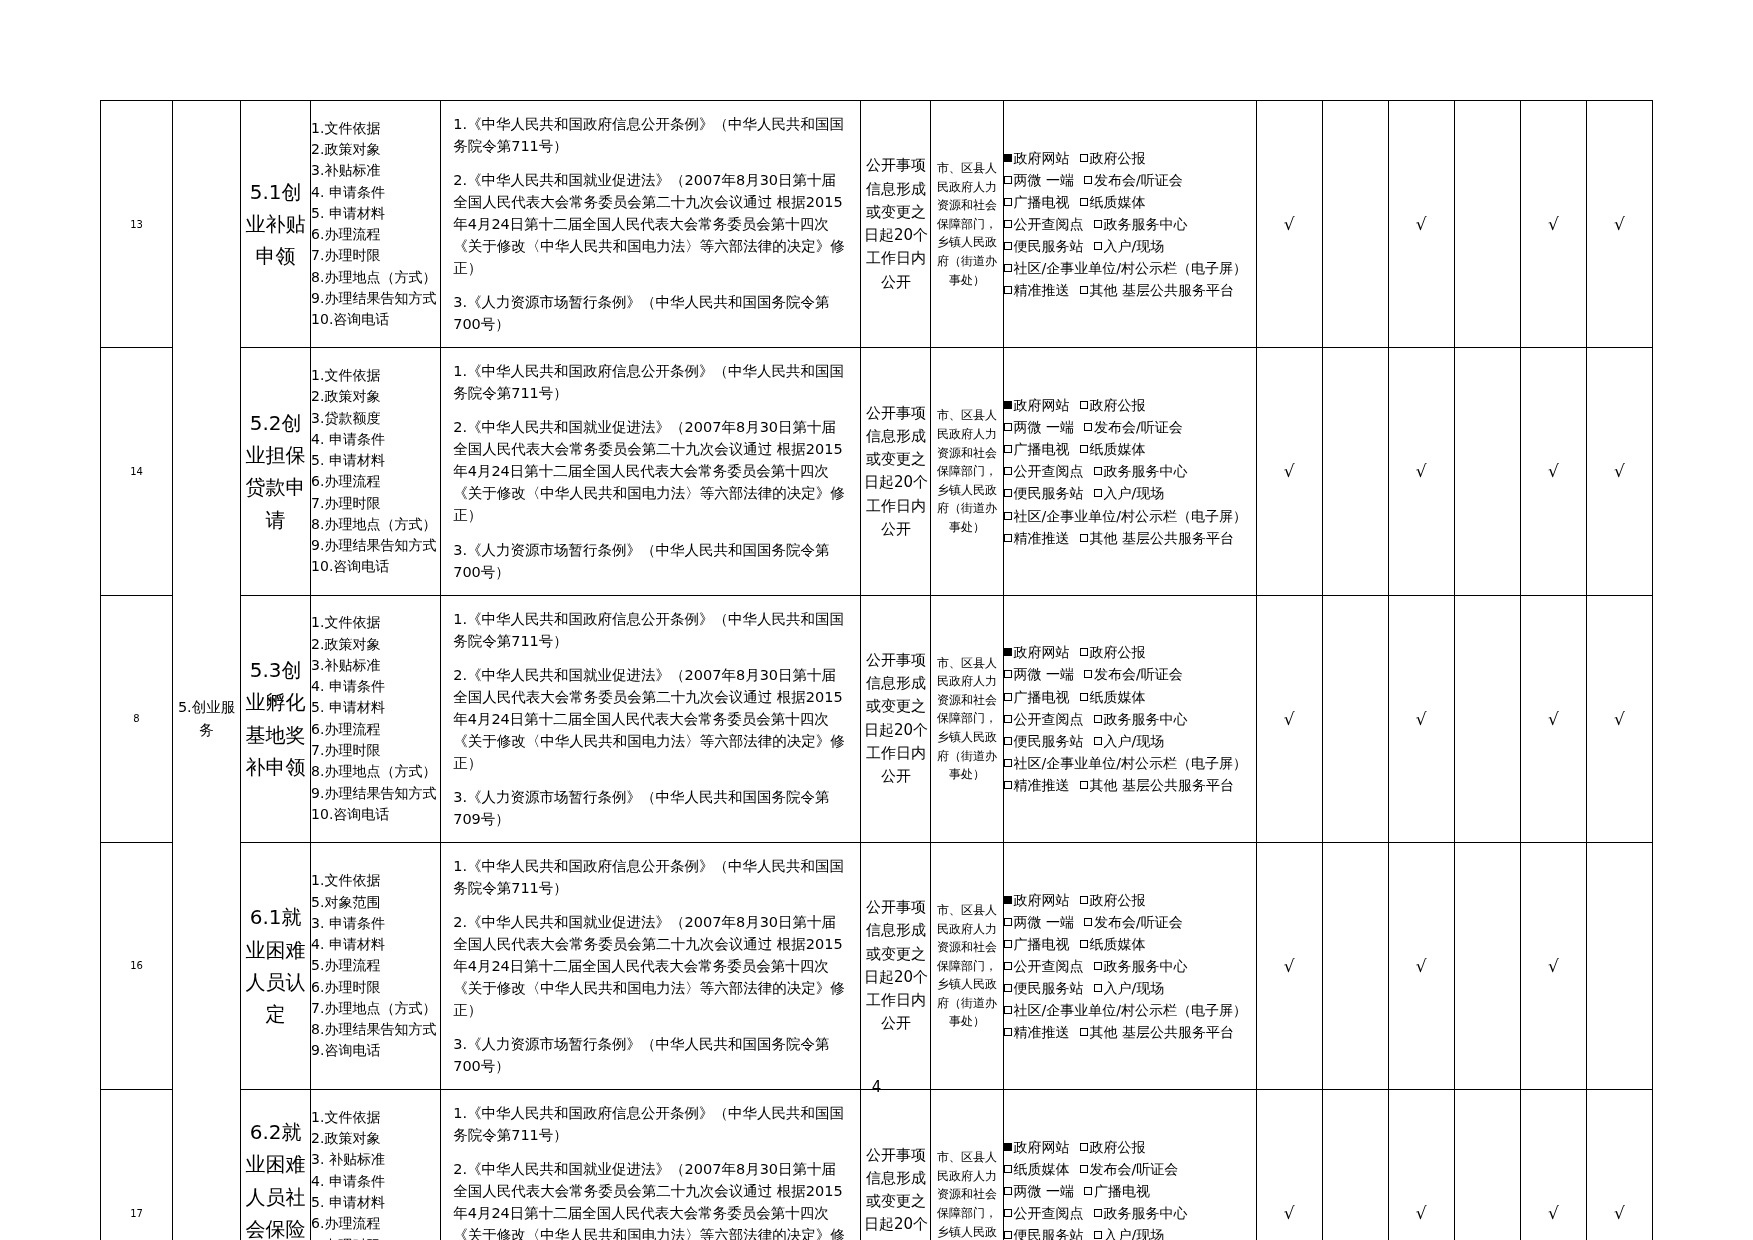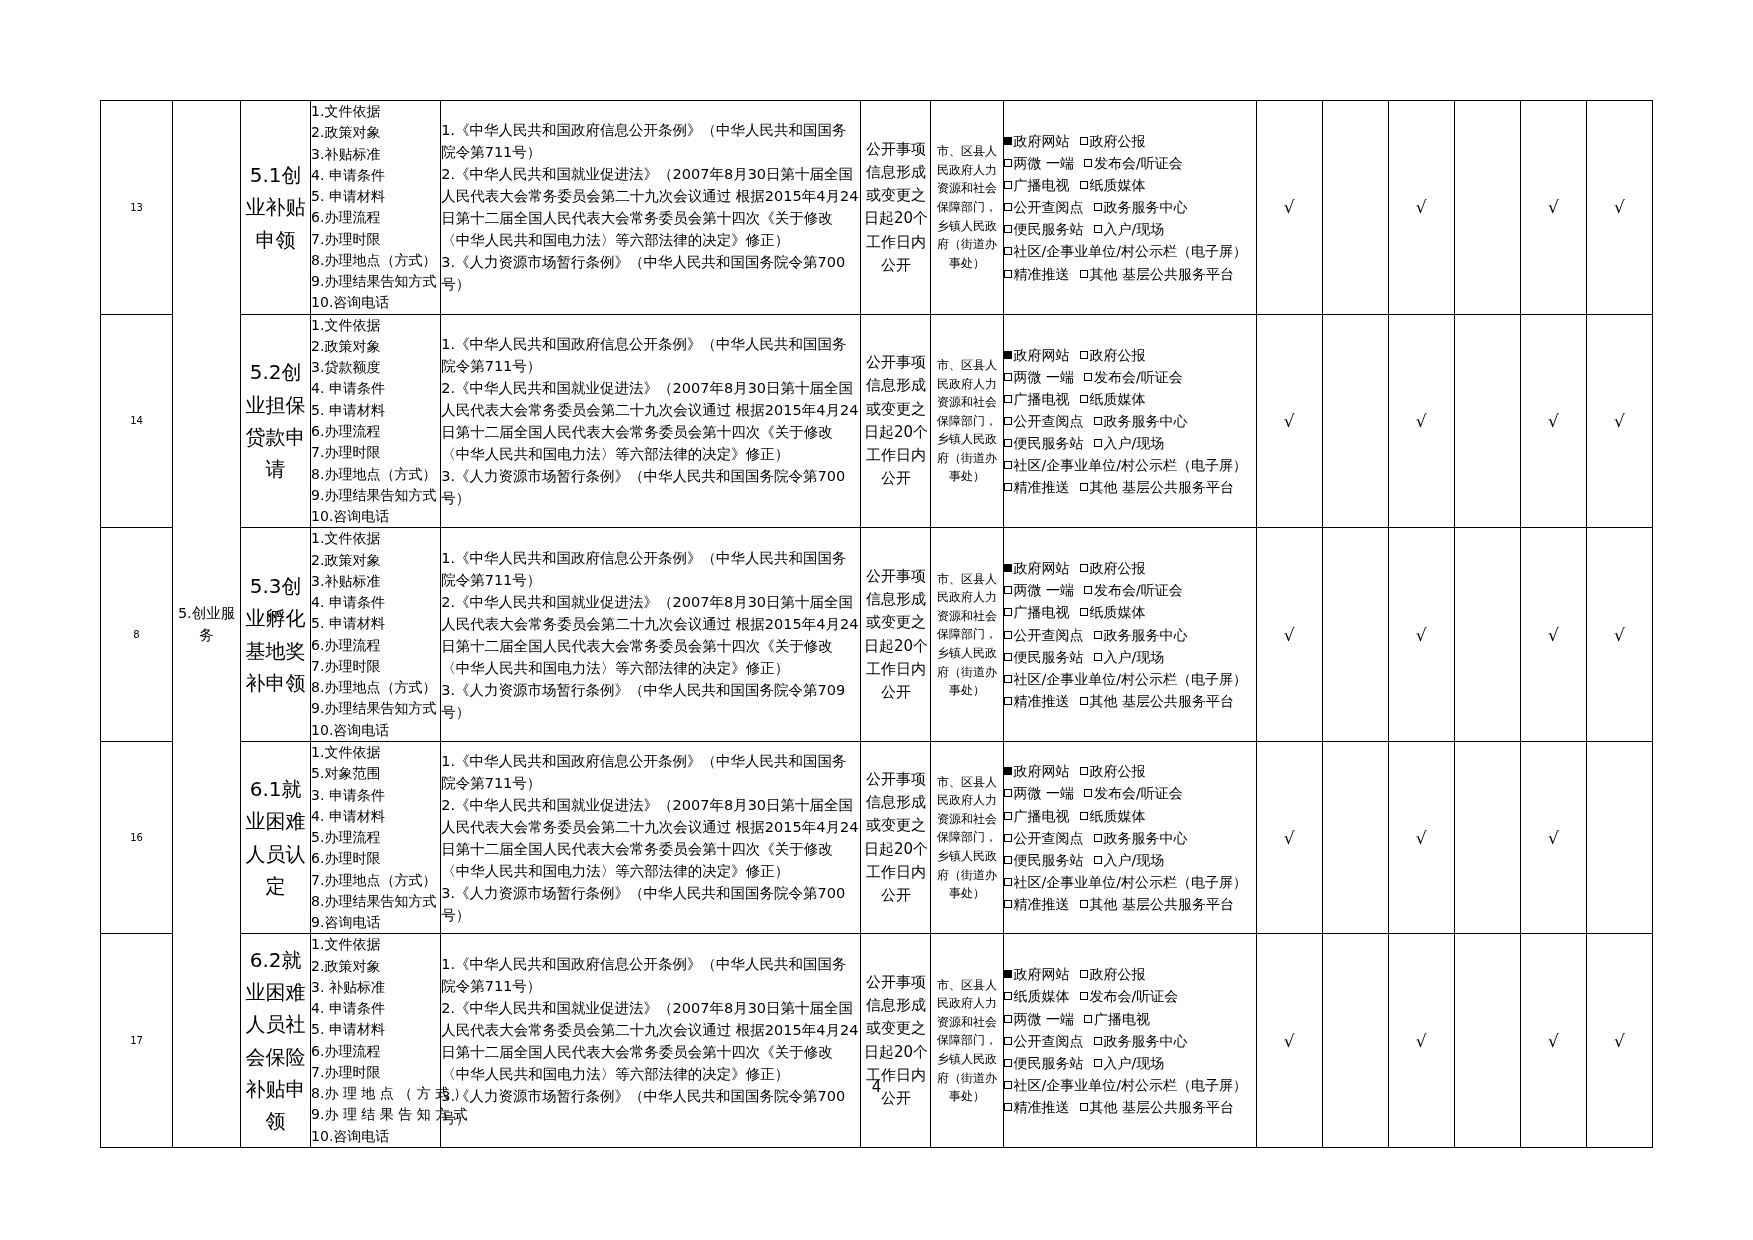--- a/index.html
+++ b/index.html
@@ -75,21 +75,21 @@
     padding: 4px 4px 4px 8px;
     text-align: left;
   }
   .contents div { white-space: nowrap; }
   .basis {
     font-size: 14.5px;
     line-height: 1.52;
     padding: 4px 6px;
     text-align: left;
   }
-  .basis p { margin: 0; text-indent: 0; }
+  .basis p { margin: 12px; text-indent: 0; }
   .time {
     font-size: 15px;
     line-height: 1.55;
     padding: 4px 3px;
   }
   .resp {
     font-size: 12px;
     line-height: 1.55;
     padding: 4px 3px;
   }

